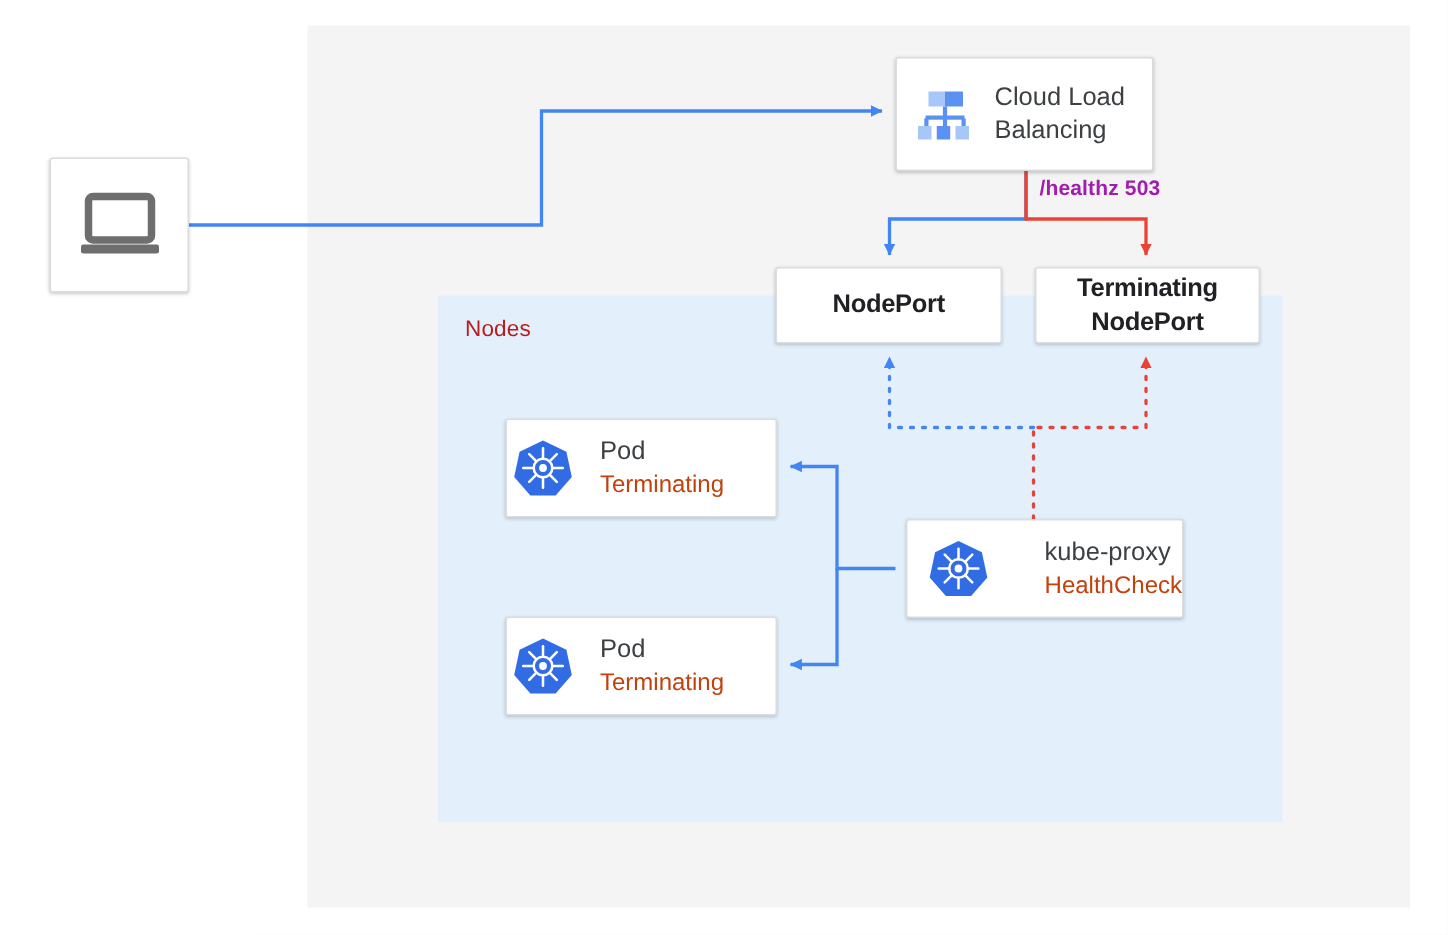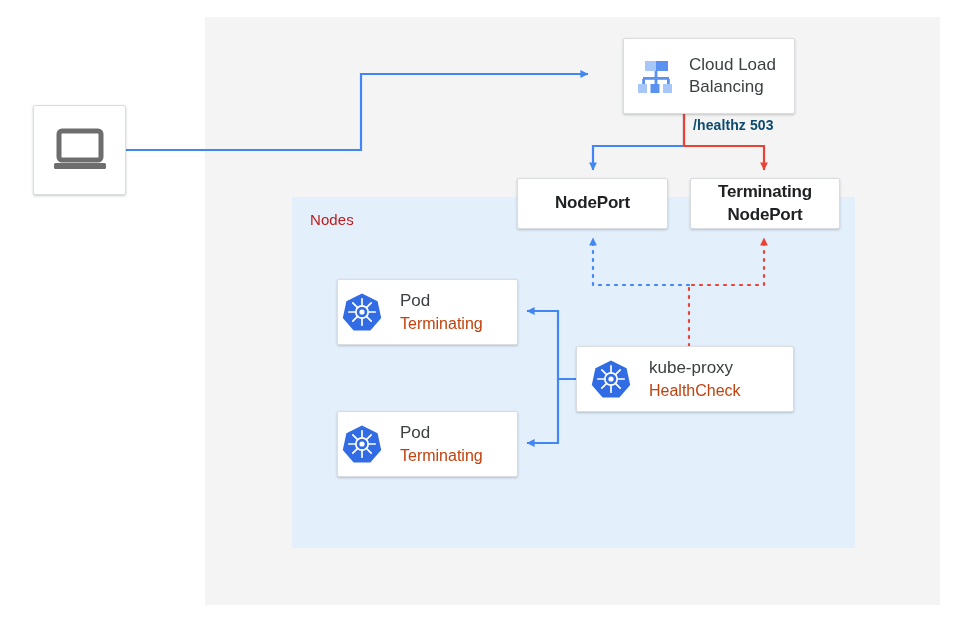--- a/index.html
+++ b/index.html
@@ -82,21 +82,20 @@
     height: 90px;
     justify-content: center;
   }
   
   .card-clb {
     left: 597px;
     top: 38px;
     width: 172px;
     height: 76px;
     padding-left: 9px;
-    margin-left: 26px;
   }
   .card-clb .card-text { margin-left: 10px; }
   .card-clb .card-title { white-space: normal; width: 96px; }
 
   
   .card-plain {
     justify-content: center;
     text-align: center;
   }
   .card-plain .lbl {
@@ -109,31 +108,31 @@
   .card-nodeport { left: 517px; top: 178px; width: 151px; height: 51px; }
   .card-healthcheck { left: 690px; top: 178px; width: 150px; height: 51px; }
 
   
   .card-pod { left: 337px; width: 181px; height: 66px; padding-left: 4px; }
   .card-pod-1 { top: 279px; }
   .card-pod-2 { top: 411px; }
   .card-pod .card-text { margin-left: 18px; }
 
   .card-kubeproxy {
-    left: 576px; top: 346px; width: 218px; height: 66px; padding-left: 14px;
+    left: 604px; top: 346px; width: 185px; height: 66px; padding-left: 14px; justify-content: space-between;
   }
   .card-kubeproxy .card-text { margin-left: 18px; }
 
   .edge-label {
     position: absolute;
     left: 693px;
     top: 117px;
     font-size: 14px;
     font-weight: bold;
-    color: #0c4a6e;
+    color: #a21caf;
     letter-spacing: 0.1px;
   }
   svg.wires {
     position: absolute;
     left: 0; top: 0;
     width: 965px; height: 623px;
     pointer-events: none;
   }
 </style>
 </head>

